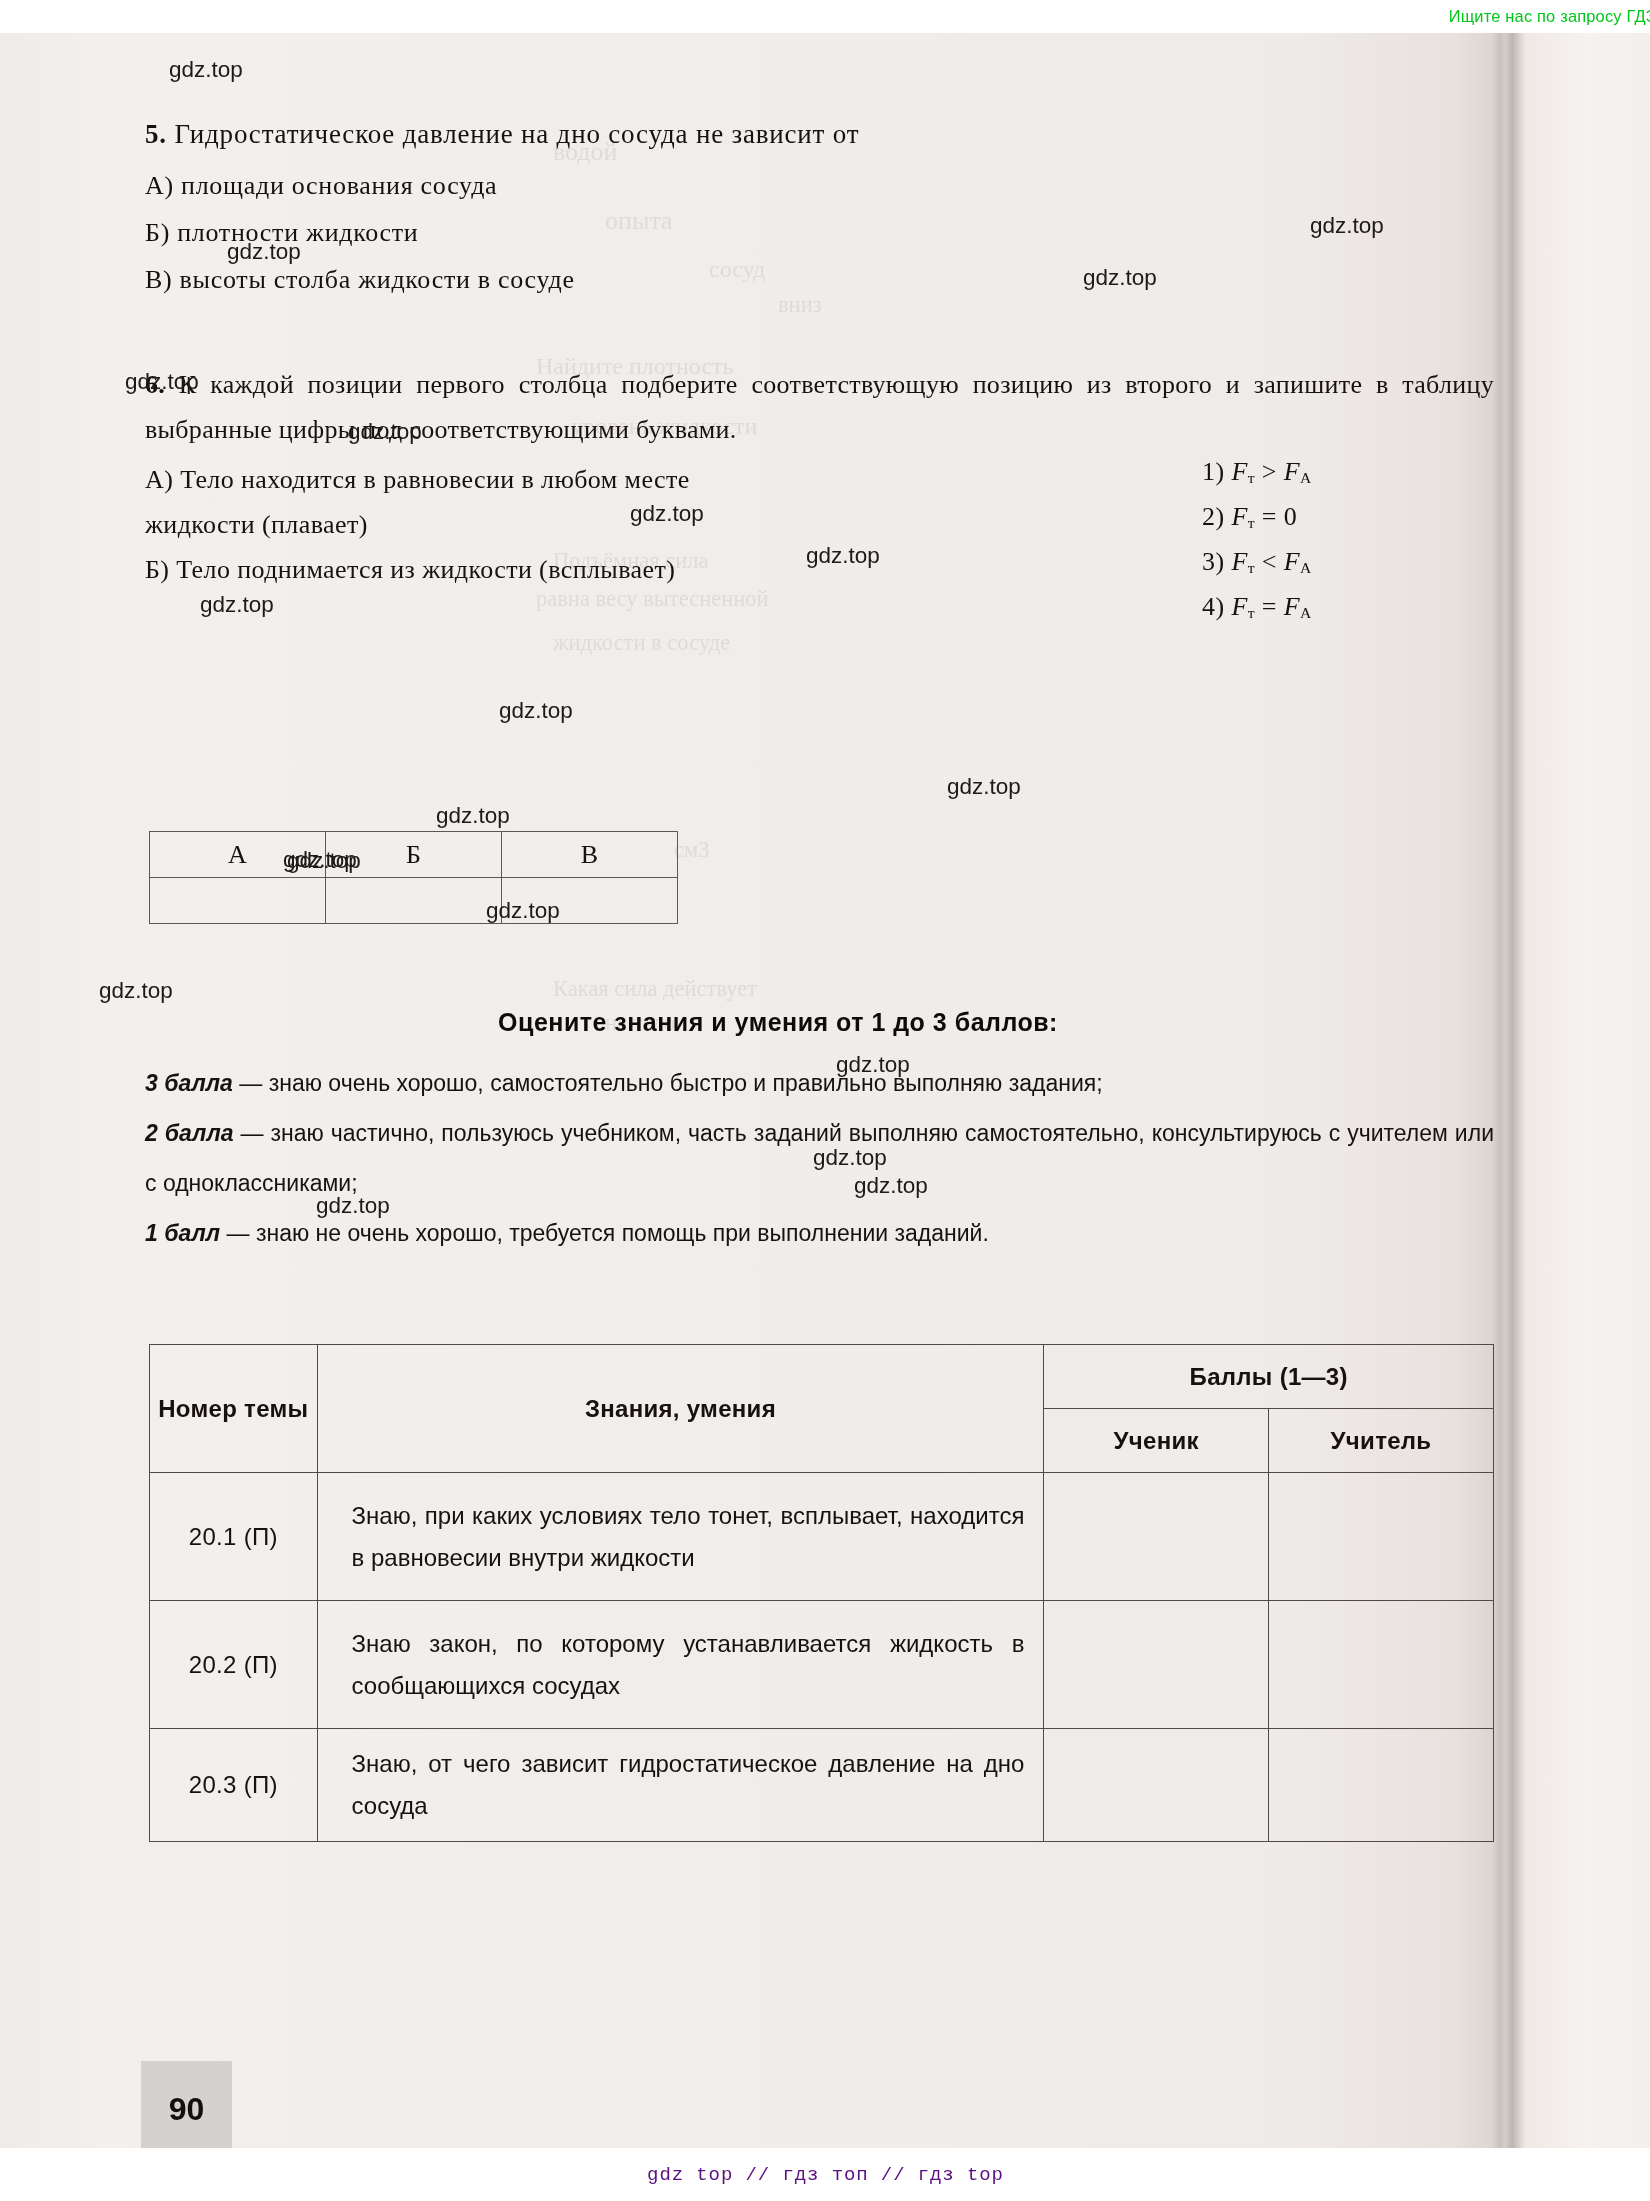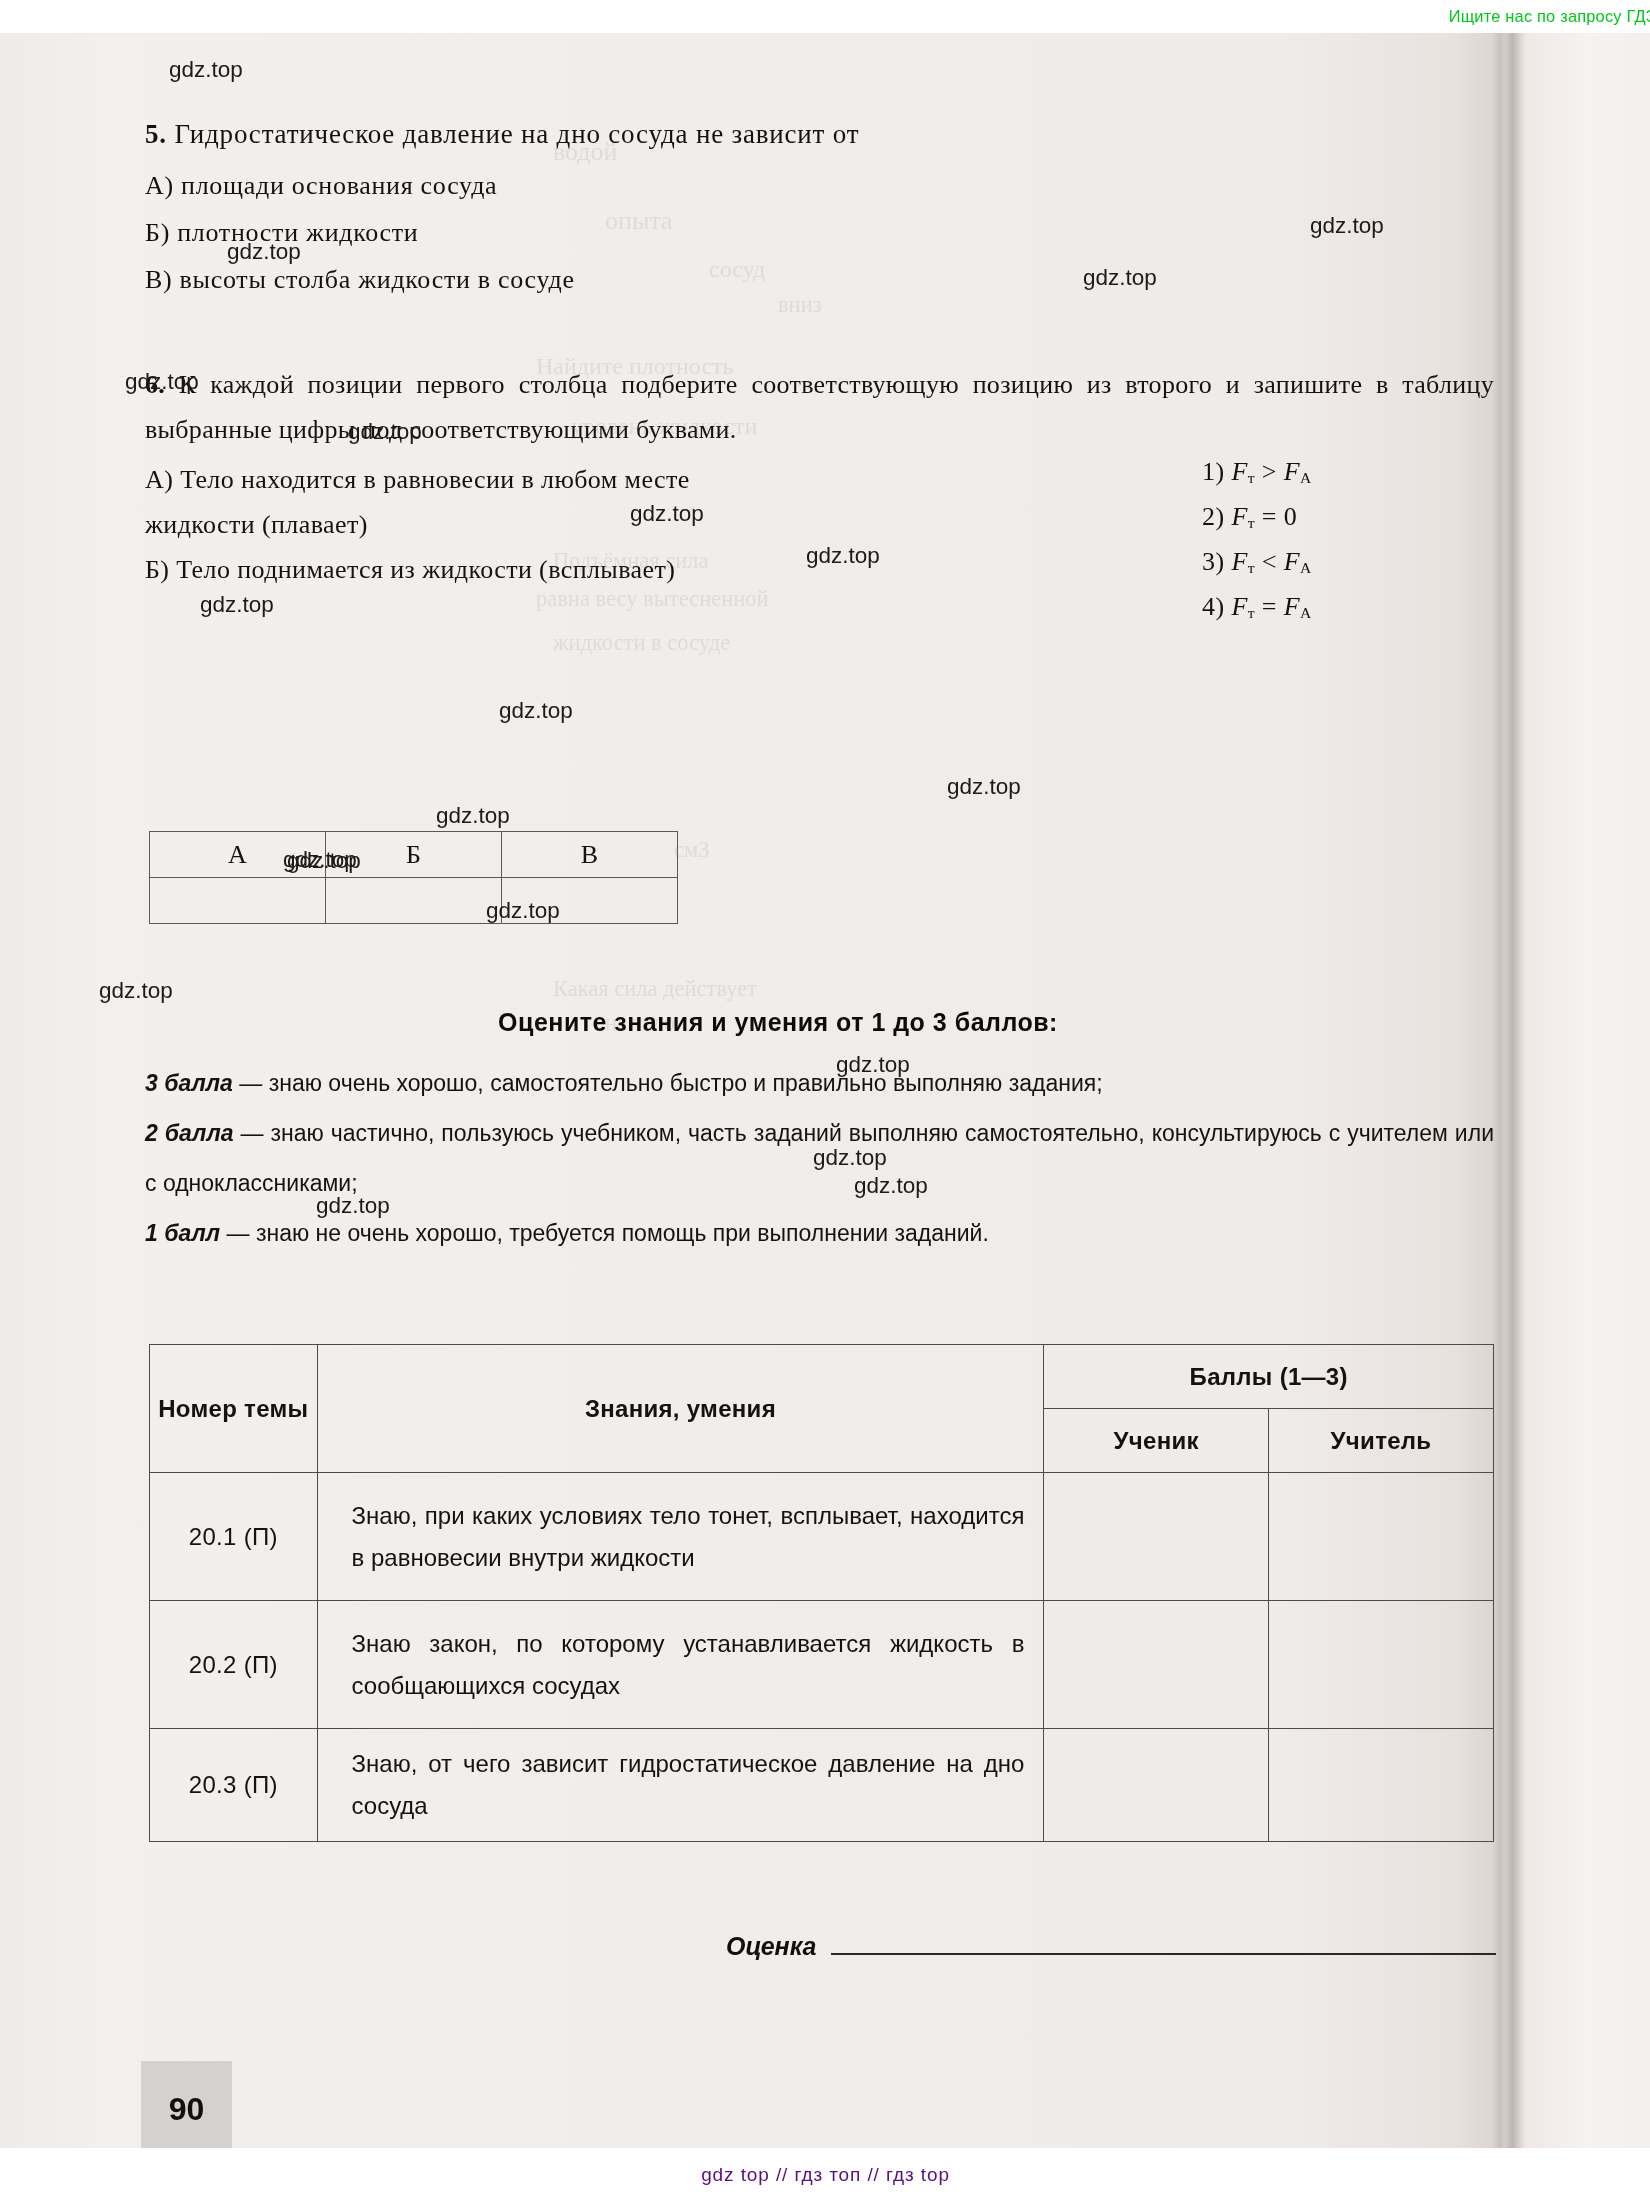--- a/index.html
+++ b/index.html
@@ -86,21 +86,21 @@
     top: 2148px;
     width: 1651px;
     height: 54px;
     background: #ffffff;
     display: flex;
     align-items: center;
     justify-content: center;
   }
   .footer-text {
     color: #5b1080;
-    font-family: Liberation Sans, sans-serif;
+    font-family: Liberation Mono, monospace;
     font-size: 19px;
     letter-spacing: 0.9px;
     white-space: nowrap;
   }
 
   .q-head {
     position: absolute;
     font-family: "Liberation Serif", serif;
     font-size: 27px;
     color: #17120f;
@@ -445,24 +445,20 @@
     </tr>
     <tr class="row-h3">
       <td class="num-cell">20.3 (П)</td>
       <td class="know-cell">Знаю, от чего зависит гидростатическое давление на дно сосуда</td>
       <td class="score-cell"></td>
       <td class="score-cell"></td>
     </tr>
   </tbody>
     </table>
 
-  <div class="ocenka-wrap">
-    <span class="ocenka-label">Оценка</span>
-    <span class="ocenka-rule"></span>
-  </div>
 
   <div class="pagenum-box"></div>
   <div class="pagenum">90</div>
 
   <div id="wm-layer">
       <div class="wm" style="left: 169px; top: 24px;">gdz.top</div>
       <div class="wm" style="left: 1083px; top: 232px;">gdz.top</div>
       <div class="wm" style="left: 1310px; top: 180px;">gdz.top</div>
       <div class="wm" style="left: 227px; top: 206px;">gdz.top</div>
       <div class="wm" style="left: 125px; top: 336px;">gdz.top</div>

